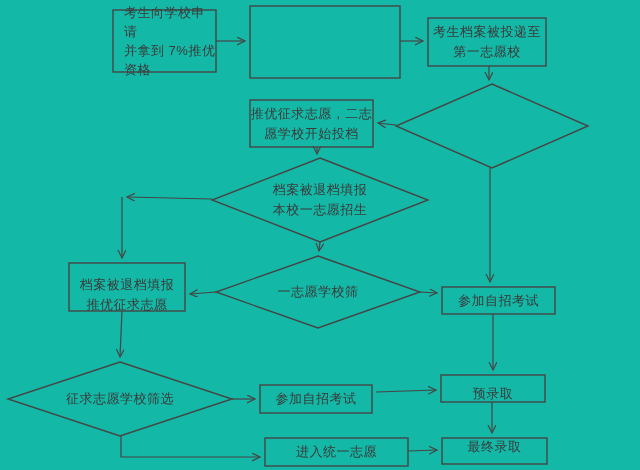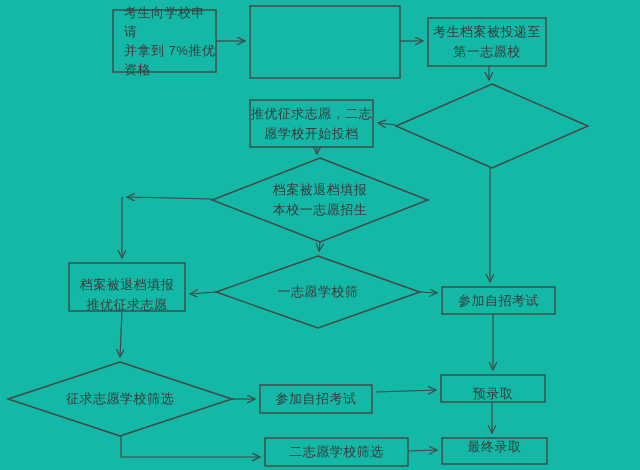--- a/index.html
+++ b/index.html
@@ -81,15 +81,15 @@
 愿学校开始投档</div>
   <div class="lbl" style="left:212px; top:158px; width:216px; height:84px;">档案被退档填报
 本校一志愿招生</div>
   <div class="lbl" style="left:69px; top:263px; width:116px; height:64px;">档案被退档填报
 推优征求志愿</div>
   <div class="lbl" style="left:216px; top:256px; width:204px; height:72px;">一志愿学校筛</div>
   <div class="lbl" style="left:442px; top:287px; width:113px; height:27px;">参加自招考试</div>
   <div class="lbl" style="left:8px; top:362px; width:224px; height:74px;">征求志愿学校筛选</div>
   <div class="lbl" style="left:260px; top:385px; width:112px; height:28px;">参加自招考试</div>
   <div class="lbl" style="left:441px; top:375px; width:104px; height:37px;border-radius:10px;">预录取</div>
-  <div class="lbl" style="left:265px; top:438px; width:143px; height:28px;">二志愿学校筛选</div>
+  <div class="lbl" style="left:265px; top:438px; width:143px; height:28px;">进入统一志愿</div>
   <div class="lbl" style="left:442px; top:438px; width:105px; height:18px;">最终录取</div>
 </div>
 
 </body></html>

